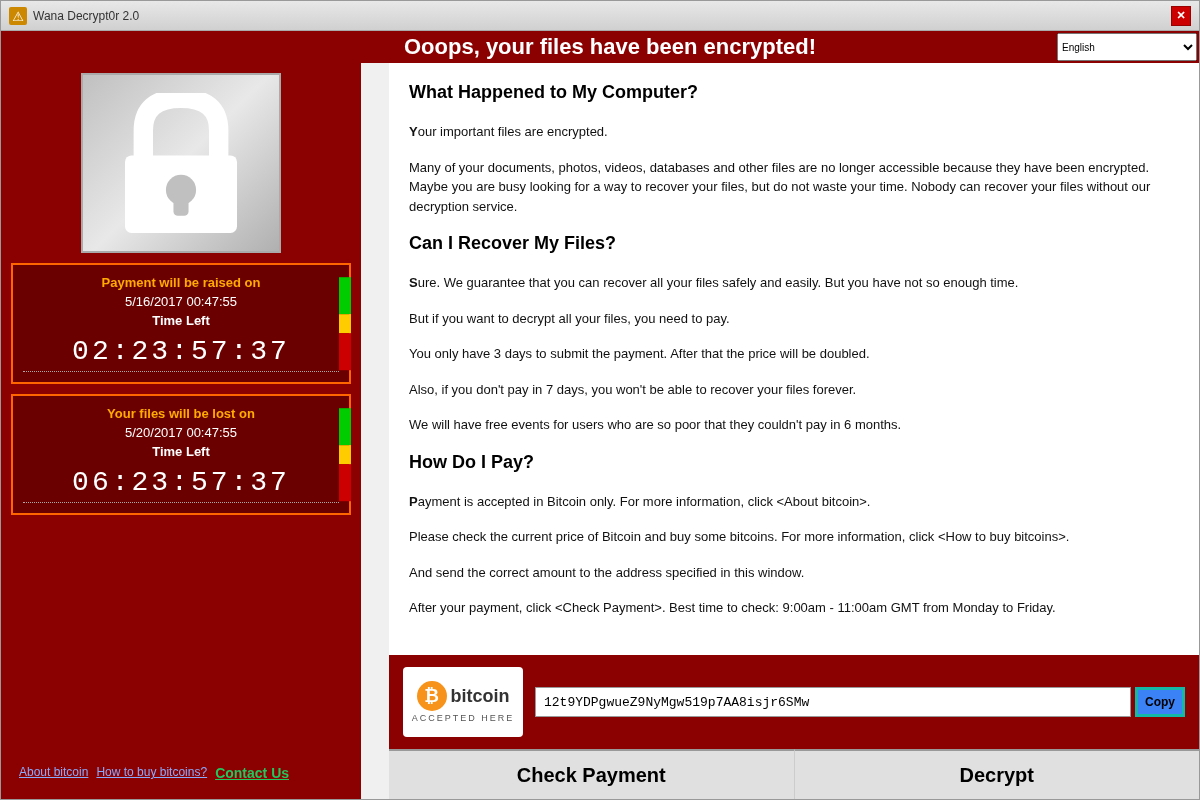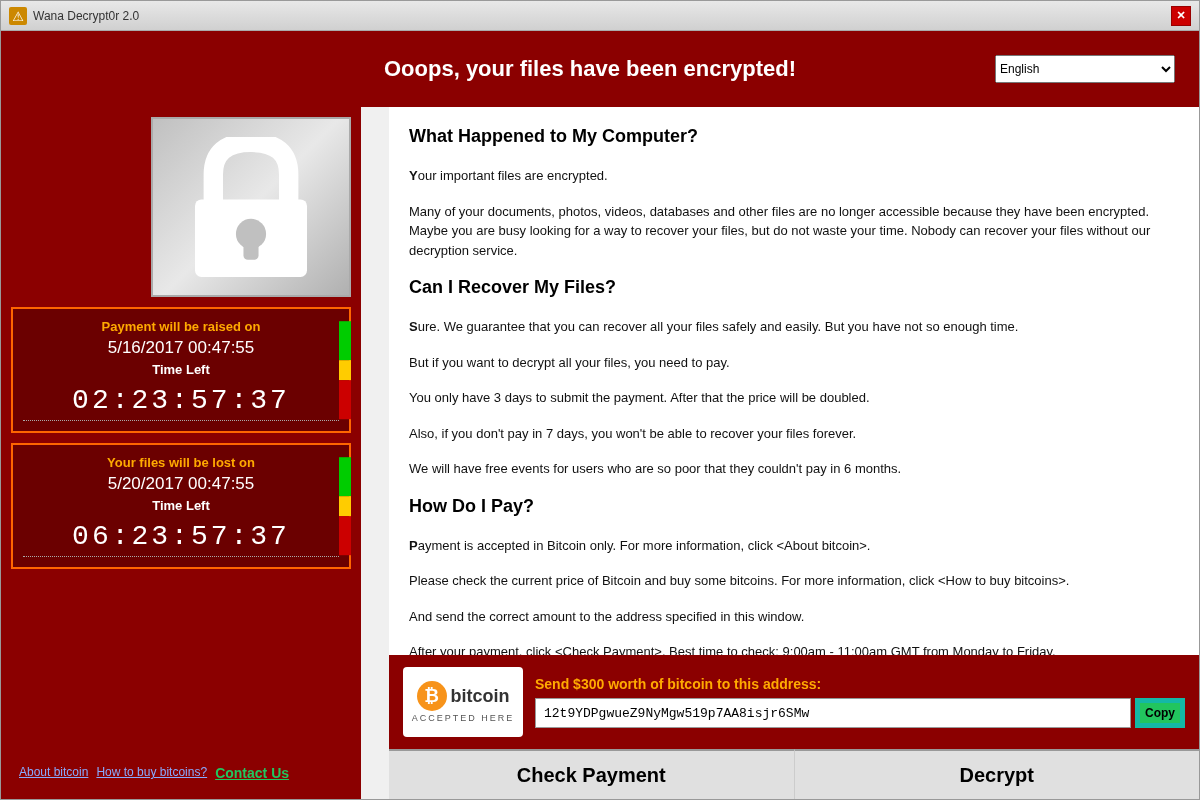--- a/index.html
+++ b/index.html
@@ -54,49 +54,49 @@
       cursor: pointer;
       display: flex;
       align-items: center;
       justify-content: center;
       font-weight: bold;
     }
     .header-bar {
       background: #8b0000;
       color: white;
       text-align: center;
-      padding: 24px;
+      padding: 2px;
       font-size: 22px;
       font-weight: bold;
       display: flex;
       align-items: center;
       justify-content: space-between;
       flex-shrink: 0;
     }
     .header-title {
       flex: 1;
       text-align: center;
     }
     .lang-select {
-      width: 180px;
+      width: 140px;
       height: 28px;
-      font-size: 12px;
+      font-size: 10px;
     }
     .main-content {
       display: flex;
       flex: 1;
       overflow: hidden;
     }
     .left-panel {
       width: 360px;
       background: #8b0000;
       flex-shrink: 0;
       display: flex;
       flex-direction: column;
-      align-items: flex-end;
+      align-items: center;
       padding: 10px;
       gap: 10px;
     }
     .lock-icon-container {
       width: 200px;
       height: 180px;
       background: linear-gradient(135deg, #c0c0c0 0%, #e8e8e8 50%, #b0b0b0 100%);
       display: flex;
       align-items: center;
       justify-content: center;
@@ -115,21 +115,21 @@
       text-align: center;
       color: white;
     }
     .timer-label {
       color: #ffaa00;
       font-size: 13px;
       font-weight: bold;
     }
     .timer-date {
       color: white;
-      font-size: 17px;
+      font-size: 13px;
       margin: 4px 0;
     }
     .timer-time-label {
       color: white;
       font-size: 13px;
       font-weight: bold;
       margin: 4px 0;
     }
     .timer-display {
       font-family: 'Courier New', monospace;
@@ -285,22 +285,22 @@
       height: 30px;
       font-size: 13px;
       padding: 4px 8px;
       border: 1px solid #999;
       background: white;
       font-family: 'Courier New', monospace;
     }
     .copy-btn {
       width: 50px;
       height: 30px;
-      background: #22c55e;
-      border: 5px solid #14b8a6;
+      background: #3b82f6;
+      border: 3px solid #14b8a6;
       cursor: pointer;
       font-size: 12px;
       font-weight: bold;
     }
     .action-bar {
       display: flex;
       height: 50px;
       flex-shrink: 0;
     }
     .action-btn {
@@ -428,21 +428,20 @@
 
       <div class="bitcoin-bar">
         <div class="bitcoin-logo">
           <div class="bitcoin-logo-inner">
             <div class="btc-circle">₿</div>
             <span class="btc-text-big">bitcoin</span>
           </div>
           <div class="btc-accepted">ACCEPTED HERE</div>
         </div>
         <div class="bitcoin-right">
-          <div class="bitcoin-send-label">Send $300 worth of bitcoin to this address:</div>
           <div class="bitcoin-address-row">
             <input class="bitcoin-address-input" type="text" readonly="" value="12t9YDPgwueZ9NyMgw519p7AA8isjr6SMw" style="">
             <button class="copy-btn">Copy</button>
           </div>
         </div>
       </div>
 
       <div class="action-bar">
         <button class="action-btn">Check Payment</button>
         <button class="action-btn">Decrypt</button>

